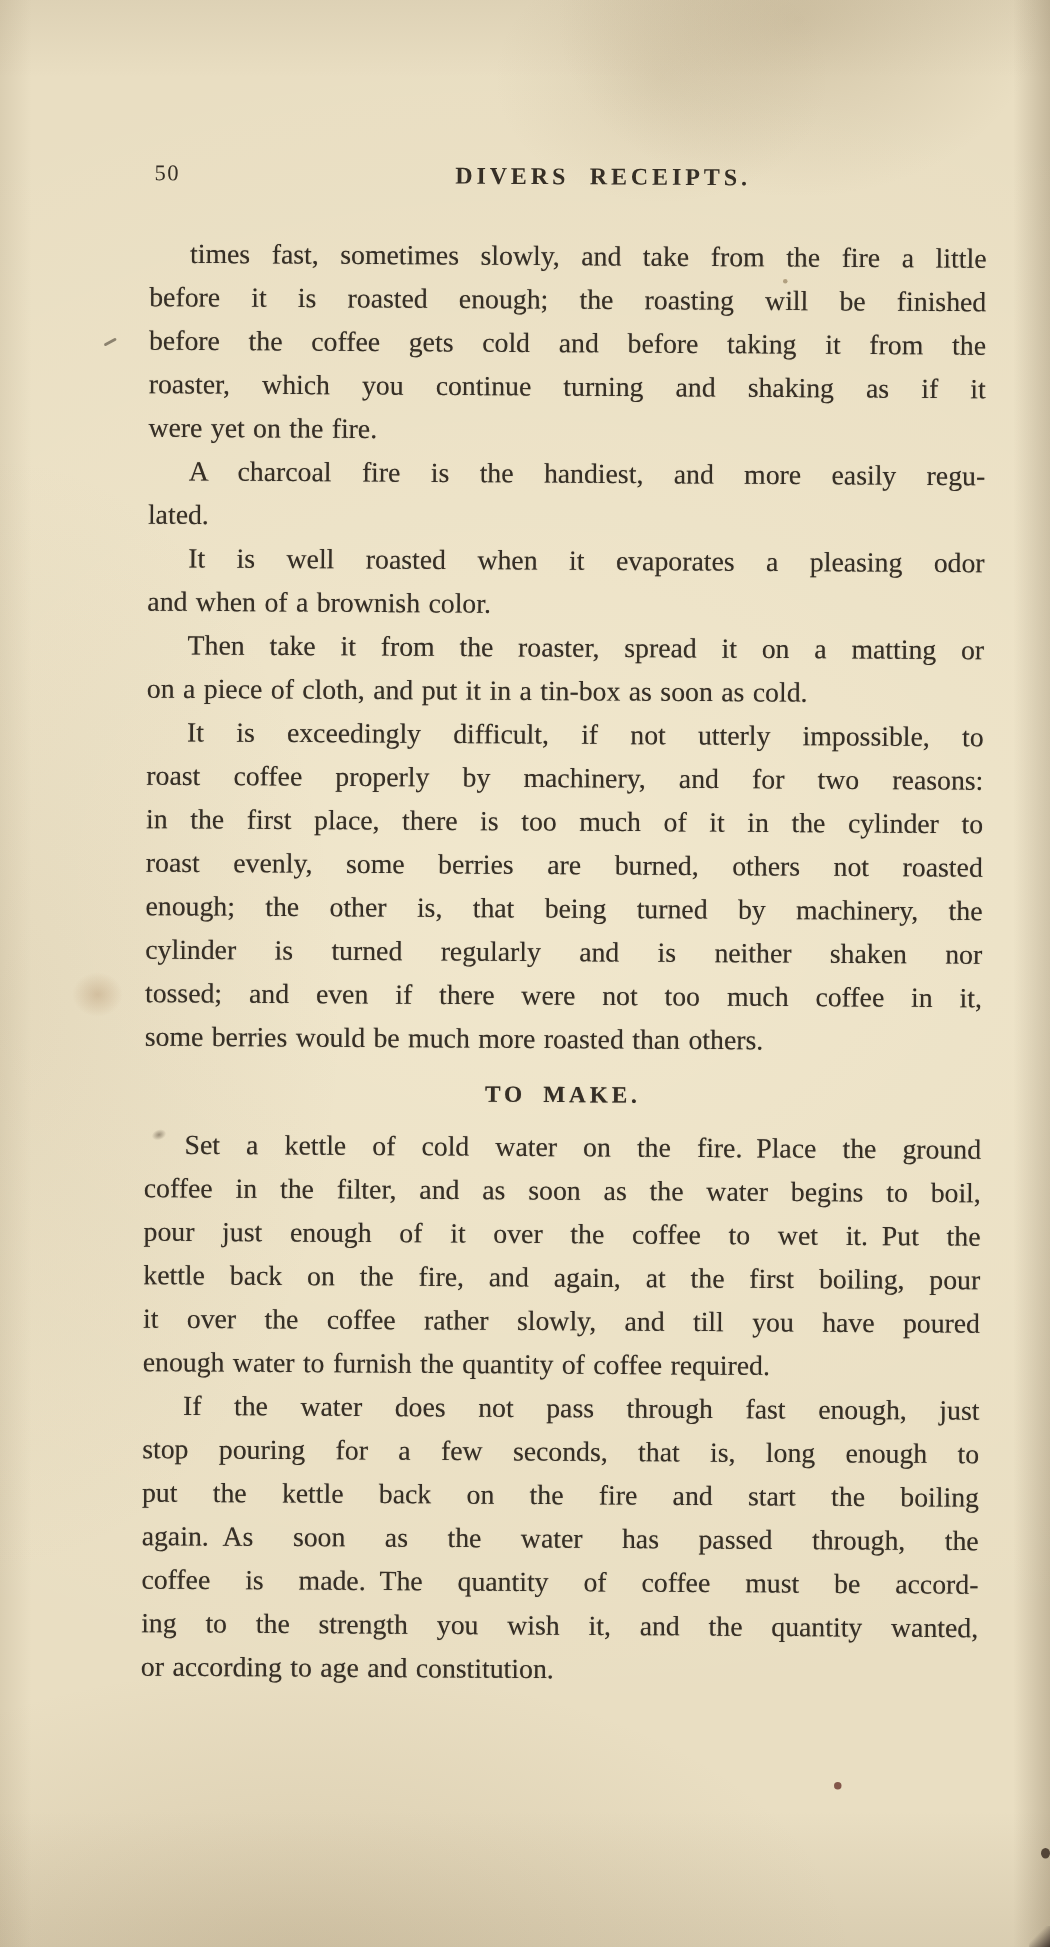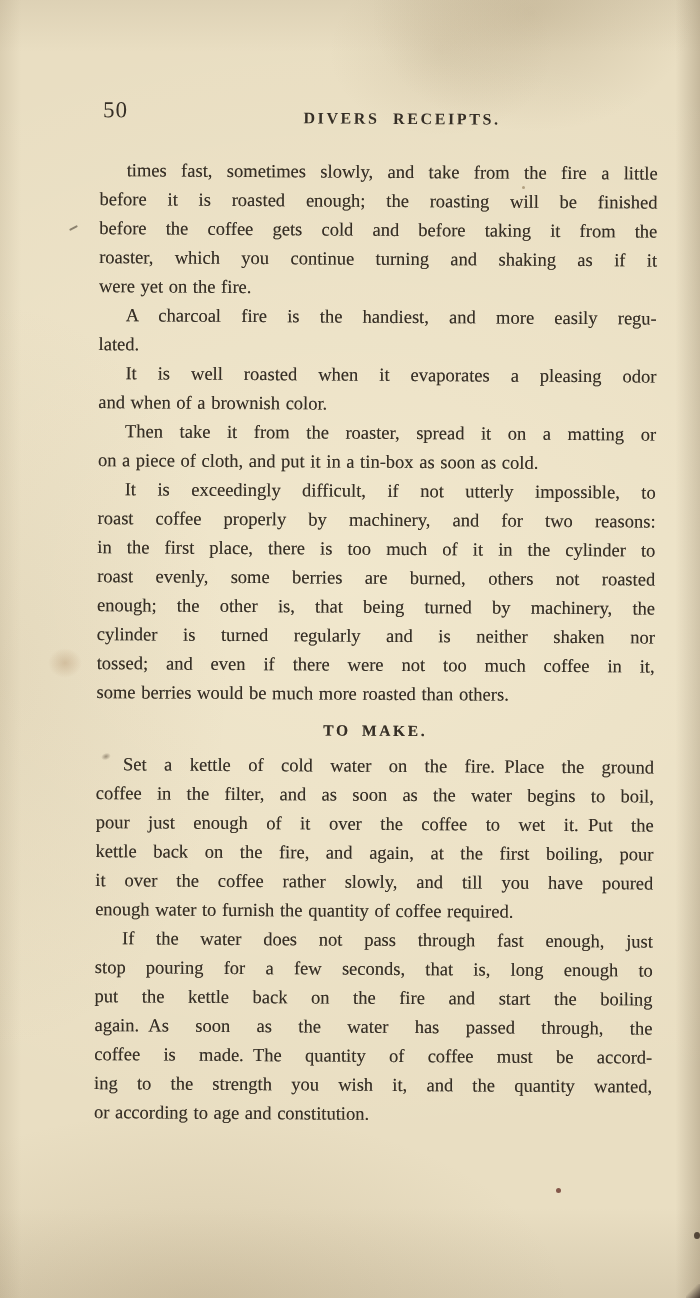--- a/index.html
+++ b/index.html
@@ -28,22 +28,22 @@
     position: absolute;
     inset: 0;
     transform: rotate(0.35deg);
     transform-origin: 80px 120px;
   }
   
   .page-header { position: absolute; top: 0; left: 0; width: 100%; height: 140px; }
   .pagenum {
     position: absolute;
     left: 103px;
-    top: 97px;
-    font-size: 23px;
+    top: 108px;
+    font-size: 15px;
     letter-spacing: 1px;
   }
   .running {
     position: absolute;
     left: 402px;
     top: 108px;
     transform: translateX(-50%);
     font-size: 16px;
     font-weight: 600;
     letter-spacing: 2.6px;

